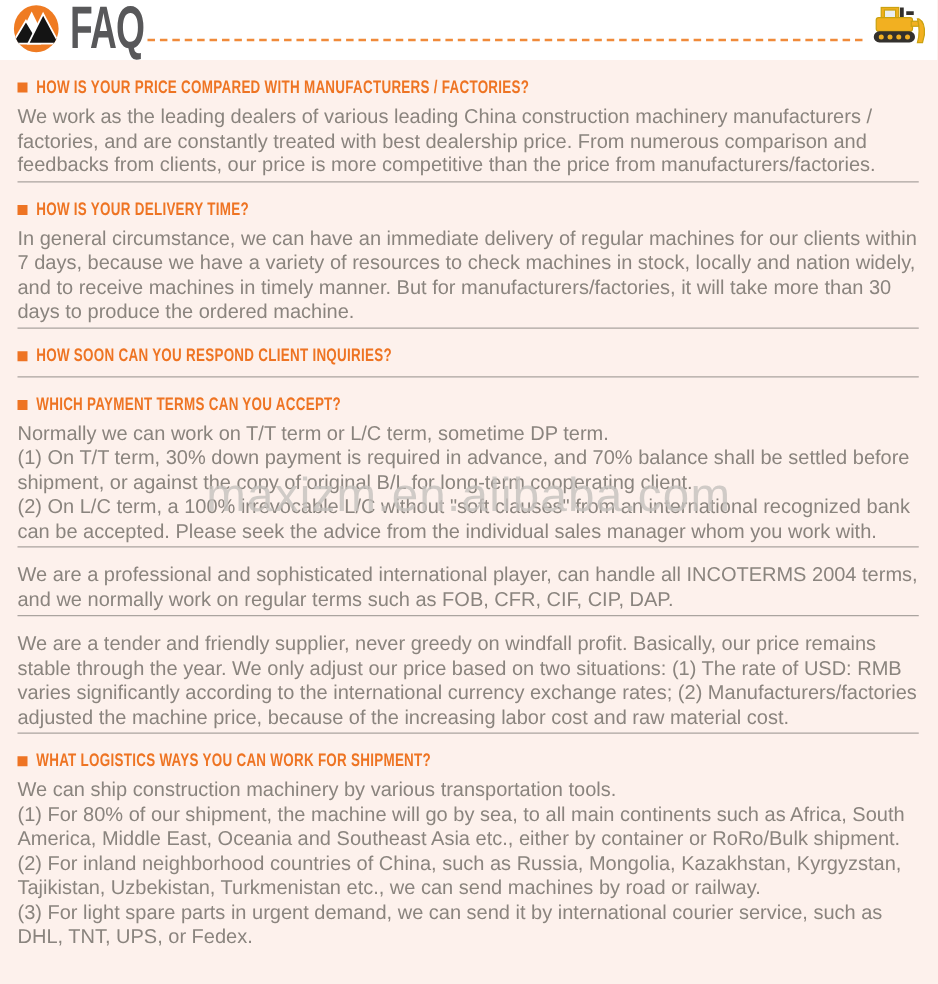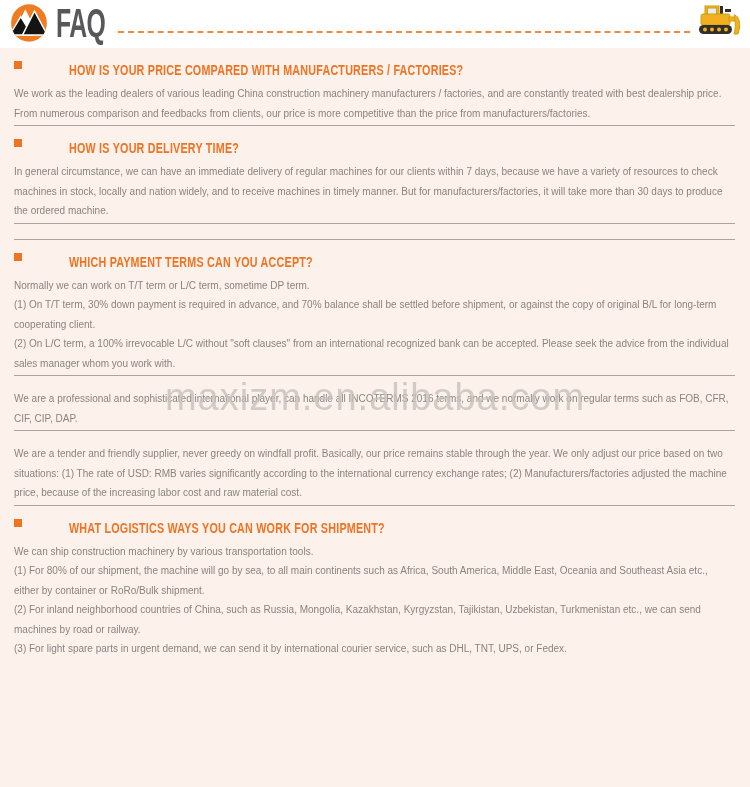--- a/index.html
+++ b/index.html
@@ -22,21 +22,21 @@
     font-family:"Liberation Sans", sans-serif;
   }
   .header{
     height:48px;background:#ffffff;
     display:flex;align-items:center;
     padding:0 8px 0 7px;
   }
   .logo{flex:none;margin-top:2px;}
   .brand-title{
     flex:none;width:56px;margin-left:5px;margin-top:-2px;
-    font-size:40px;font-weight:bold;line-height:1;
+    font-size:48px;font-weight:bold;line-height:1;
     color:var(--c-title-text);
     white-space:nowrap;
   }
   .brand-title .squeeze{
     display:inline-block;transform:scaleX(0.62);transform-origin:left center;
     letter-spacing:-1px;
   }
   .dash-line{
     flex:1;height:0;border-top:2px dashed var(--c-dash);
     margin:16px 6px 0 6px;
@@ -45,38 +45,38 @@
   .content{
     padding:0 15px 0 14px;
   }
   .faq-item{
     border-bottom:1px solid var(--c-divider);
     padding:13px 0 2px 0;
   }
   .faq-item:last-child{border-bottom:none;padding-bottom:20px;}
   .faq-item h2{
     margin:0 0 5px 0;padding:0;
-    display:flex;align-items:flex-start;
-    line-height:18px;font-weight:normal;gap:40px;
+    display:flex;align-items:center;
+    line-height:18px;font-weight:normal;
   }
   .bullet{
     flex:none;width:8px;height:8px;
     background:var(--c-accent);
     margin-right:7px;
   }
   .q-text{
     display:inline-block;
     transform:scaleX(0.74);transform-origin:left center;
     font-size:14.5px;font-weight:bold;letter-spacing:0.3px;
     color:var(--c-accent);
     white-space:nowrap;
   }
   .a-text{
     margin:0;padding:0;
-    font-size:10px;line-height:19.5px;
+    font-size:16px;line-height:19.5px;
     color:var(--c-body-text);
     white-space:pre-line;
   }
   .watermark{
     position:absolute;top:376px;left:50%;transform:translateX(-50%);
     font-size:38px;letter-spacing:1px;white-space:nowrap;
     color:var(--c-watermark);opacity:0.8;
     pointer-events:none;z-index:5;
   }
 </style>
@@ -130,32 +130,36 @@
     <p class="a-text">We work as the leading dealers of various leading China construction machinery manufacturers / factories, and are constantly treated with best dealership price. From numerous comparison and feedbacks from clients, our price is more competitive than the price from manufacturers/factories.</p>
   </section>
   <section class="faq-item">
     <h2>
         <span class="bullet"></span>
         <span class="q-text">HOW IS YOUR DELIVERY TIME?</span>
       </h2>
     <p class="a-text">In general circumstance, we can have an immediate delivery of regular machines for our clients within 7 days, because we have a variety of resources to check machines in stock, locally and nation widely, and to receive machines in timely manner. But for manufacturers/factories, it will take more than 30 days to produce the ordered machine.</p>
   </section>
   <section class="faq-item">
+    <h2>
+        <span class="bullet"></span>
+        <span class="q-text">HOW SOON CAN YOU RESPOND CLIENT INQUIRIES?</span>
+      </h2>
   </section>
   <section class="faq-item">
     <h2>
         <span class="bullet"></span>
         <span class="q-text">WHICH PAYMENT TERMS CAN YOU ACCEPT?</span>
       </h2>
     <p class="a-text">Normally we can work on T/T term or L/C term, sometime DP term.
 (1) On T/T term, 30% down payment is required in advance, and 70% balance shall be settled before shipment, or against the copy of original B/L for long-term cooperating client.
 (2) On L/C term, a 100% irrevocable L/C without "soft clauses" from an international recognized bank can be accepted. Please seek the advice from the individual sales manager whom you work with.</p>
   </section>
   <section class="faq-item">
-    <p class="a-text">We are a professional and sophisticated international player, can handle all INCOTERMS 2016 terms, and we normally work on regular terms such as FOB, CFR, CIF, CIP, DAP.</p>
+    <p class="a-text">We are a professional and sophisticated international player, can handle all INCOTERMS 2004 terms, and we normally work on regular terms such as FOB, CFR, CIF, CIP, DAP.</p>
   </section>
   <section class="faq-item">
     <p class="a-text">We are a tender and friendly supplier, never greedy on windfall profit. Basically, our price remains stable through the year. We only adjust our price based on two situations: (1) The rate of USD: RMB varies significantly according to the international currency exchange rates; (2) Manufacturers/factories adjusted the machine price, because of the increasing labor cost and raw material cost.</p>
   </section>
   <section class="faq-item">
     <h2>
         <span class="bullet"></span>
         <span class="q-text">WHAT LOGISTICS WAYS YOU CAN WORK FOR SHIPMENT?</span>
       </h2>
     <p class="a-text">We can ship construction machinery by various transportation tools.

